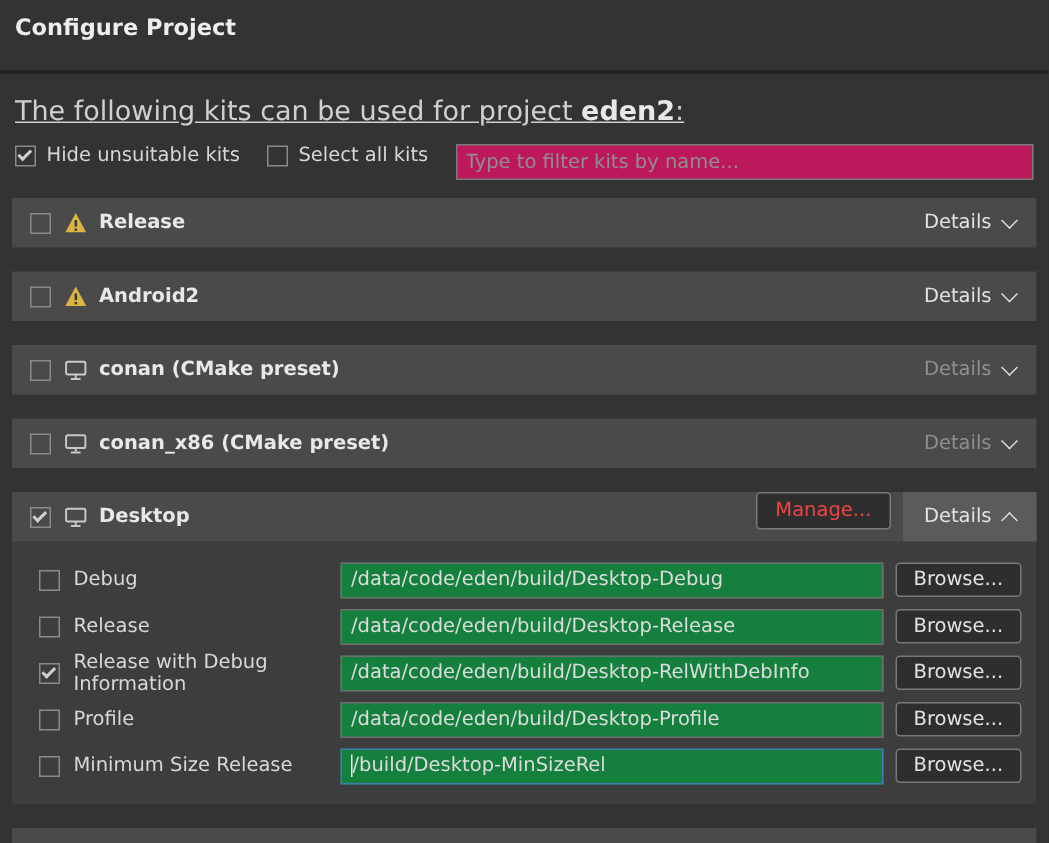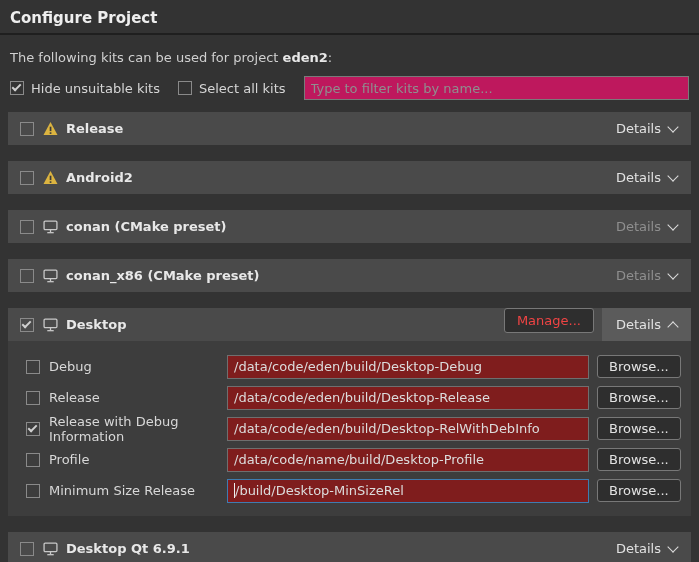--- a/index.html
+++ b/index.html
@@ -4,26 +4,26 @@
 <style>
   * { box-sizing: border-box; margin: 0; padding: 0; }
   html, body { width: 699px; height: 562px; overflow: hidden; }
   body {
     background: #333333;
     font-family: "DejaVu Sans", sans-serif;
     color: #d6d6d6;
     position: relative;
   }
   
-  .header { padding: 9px 10px 6px 10px; border-bottom: 2px solid #1f1f1f; }
+  .header { padding: 9px 10px 20px 10px; border-bottom: 2px solid #1f1f1f; }
   .title { font-size: 15px; font-weight: bold; color: #eeeeee; }
-  .subtitle { margin: 15px 10px 0 10px; font-size: 13px; color: #d0d0d0; }
+  .subtitle { margin: 15px 10px 0 10px; font-size: 18px; color: #d0d0d0; text-decoration: underline; }
   .subtitle b { color: #e8e8e8; }
   
-  .controls { display: flex; align-items: center; margin: 11px 10px 0 10px; height: 24px; }
+  .controls { display: flex; align-items: flex-start; margin: 11px 10px 0 10px; height: 24px; }
   .cb-group { display: flex; align-items: center; gap: 7px; margin-right: 18px; cursor: default; }
   .cb { width: 14px; height: 14px; border: 1px solid #8a8a8a; background: transparent; flex: 0 0 auto; position: relative; }
   .cb .check { display: none; }
   .cb.checked .check {
     display: block; width: 9px; height: 5px; border-left: 2px solid #cfcfcf;
     border-bottom: 2px solid #cfcfcf; transform: rotate(-45deg);
     position: absolute; left: 1px; top: 2px;
   }
   .cb-label { font-size: 13px; color: #d6d6d6; }
   .filter-input {
@@ -57,21 +57,21 @@
     background: #2e2e2e; border: 1px solid #787878; border-radius: 3px;
     color: #ef4444; font-size: 13px; padding: 4px 12px; cursor: pointer;
     font-family: "DejaVu Sans", sans-serif; margin-right: 8px;
   }
   
   .panel { background: #3d3d3d; padding: 13px 12px 7px 18px; }
   .cfg-row { display: flex; align-items: center; margin-bottom: 6px; height: 25px; }
   .cfg-row .cb { margin-right: 9px; }
   .cfg-label { font-size: 13px; color: #d8d8d8; width: 178px; flex: 0 0 auto; }
   .path-input {
-    width: 362px; height: 24px; background: #7f1d1d; border: 1px solid #6f6f6f;
+    width: 362px; height: 24px; background: #15803d; border: 1px solid #6f6f6f;
     display: flex; align-items: center; padding: 0 6px; font-size: 13px;
     color: #dcdcdc; white-space: nowrap; overflow: hidden; flex: 0 0 auto;
   }
   .path-input.focused { border-color: #3e7cb1; }
   .caret { width: 1px; height: 15px; background: #efefef; flex: 0 0 auto; }
   .browse-btn {
     margin-left: 8px; background: #2e2e2e; border: 1px solid #787878; border-radius: 3px;
     color: #e2e2e2; font-size: 13px; padding: 3px 11px; cursor: pointer;
     font-family: "DejaVu Sans", sans-serif; flex: 0 0 auto;
   }
@@ -230,21 +230,21 @@
         <div class="path-input">
             <span>/data/code/eden/build/Desktop-RelWithDebInfo</span>
           </div>
         <button class="browse-btn">Browse...</button>
       </div>
 
       <div class="cfg-row">
         <span class="cb"></span>
         <span class="cfg-label">Profile</span>
         <div class="path-input">
-            <span>/data/code/name/build/Desktop-Profile</span>
+            <span>/data/code/eden/build/Desktop-Profile</span>
           </div>
         <button class="browse-btn">Browse...</button>
       </div>
 
       <div class="cfg-row">
         <span class="cb"></span>
         <span class="cfg-label">Minimum Size Release</span>
         <div class="path-input focused">
             <span class="caret"></span>
             <span>/build/Desktop-MinSizeRel</span>

